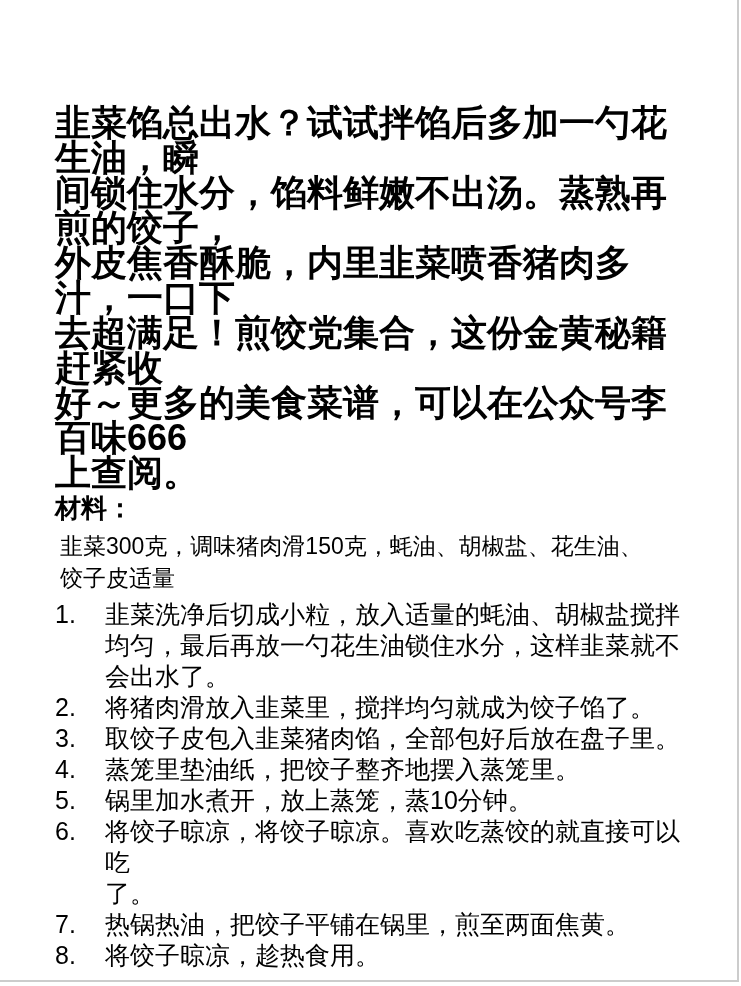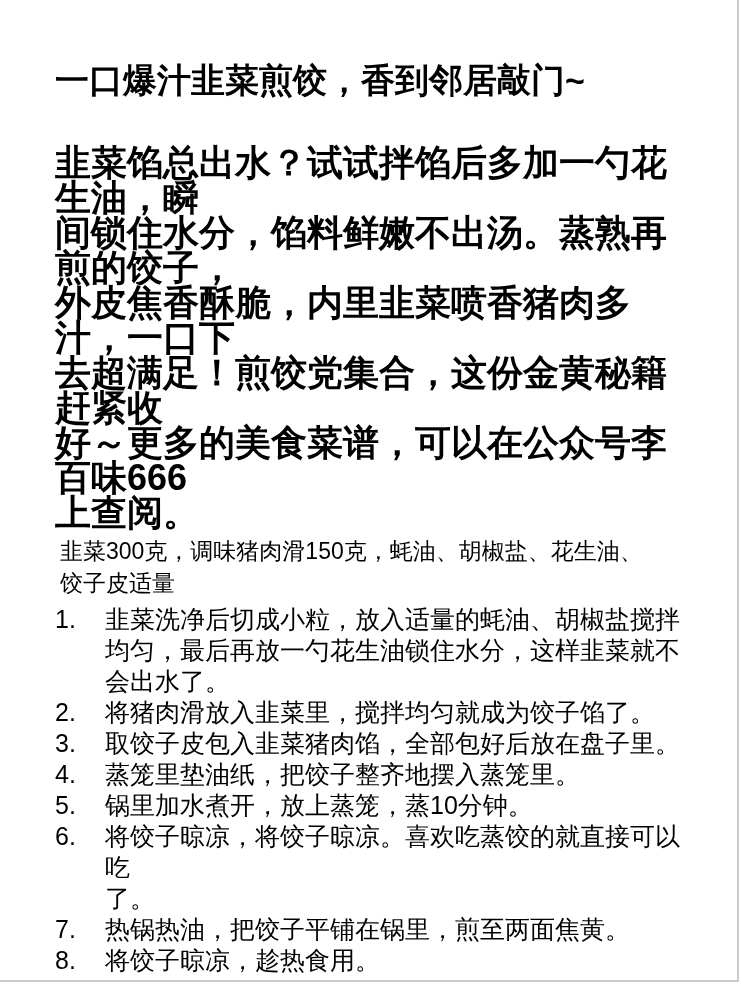--- a/index.html
+++ b/index.html
@@ -87,30 +87,30 @@
     padding-right: 6px;
   }
 </style>
 </head>
 <body>
 
 <div class="viewport">
   <div class="sheet">
     <div class="content">
 
-      <h1 class="title">一口爆汁韭菜煎饺，香到邻居敲门~</h1>
 
       <p class="intro">韭菜馅总出水？试试拌馅后多加一勺花生油，瞬
 间锁住水分，馅料鲜嫩不出汤。蒸熟再煎的饺子，
 外皮焦香酥脆，内里韭菜喷香猪肉多汁，一口下
 去超满足！煎饺党集合，这份金黄秘籍赶紧收
 好～更多的美食菜谱，可以在公众号李百味666
 上查阅。</p>
 
 
+      <h3 class="section-label">材料：</h3>
 
       <p class="materials">韭菜300克，调味猪肉滑150克，蚝油、胡椒盐、花生油、
 饺子皮适量</p>
 
 
       <ol class="steps">
         <li class="step">
           <span class="step-num">1.</span>
           <span class="step-text">韭菜洗净后切成小粒，放入适量的蚝油、胡椒盐搅拌
 均匀，最后再放一勺花生油锁住水分，这样韭菜就不

